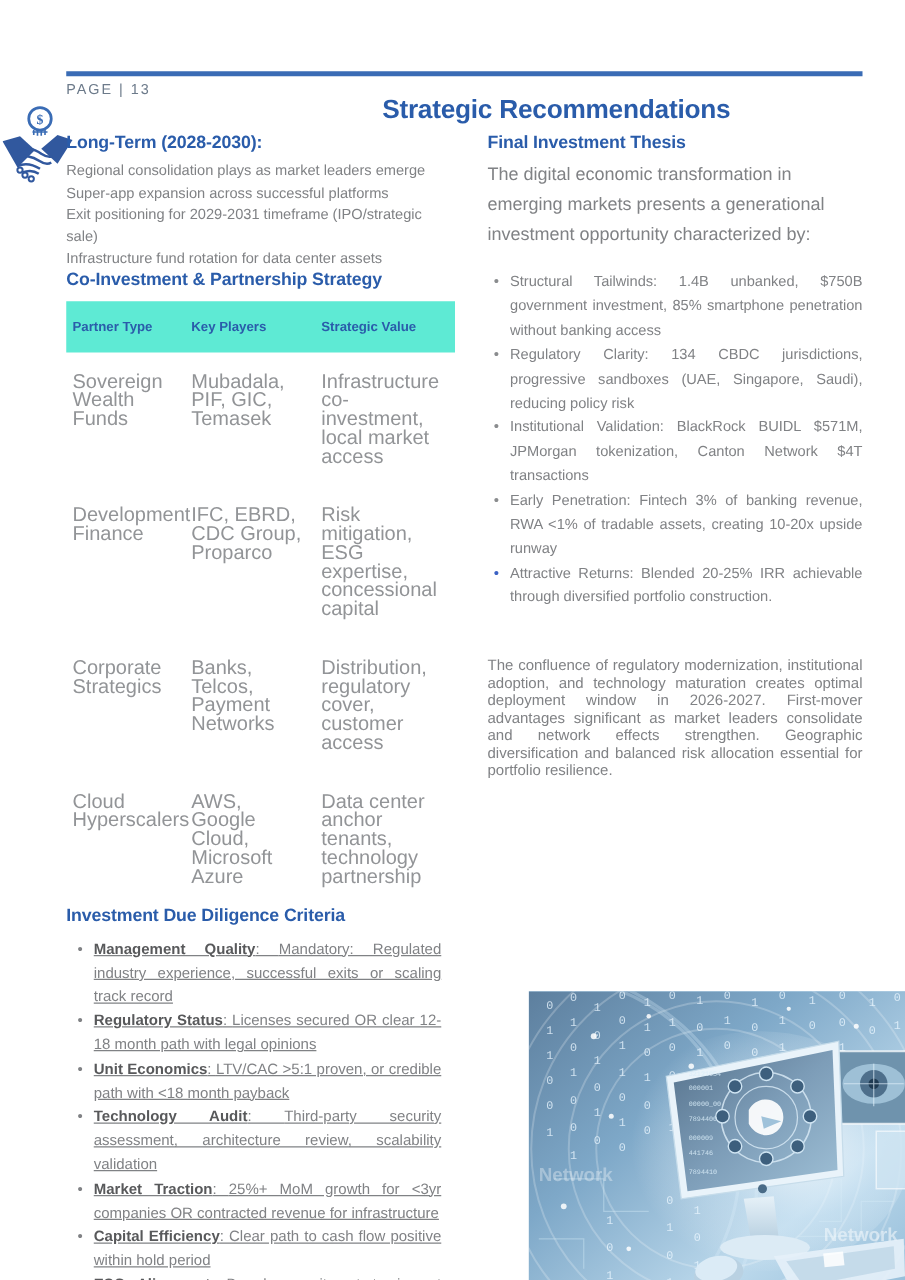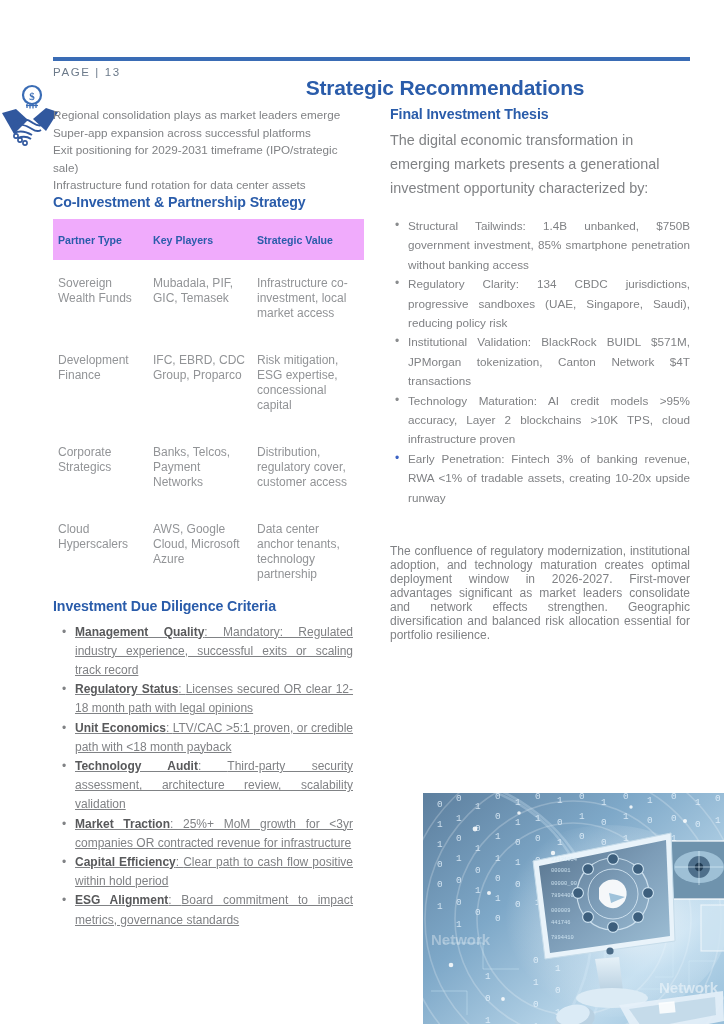--- a/index.html
+++ b/index.html
@@ -94,30 +94,30 @@
     margin-bottom: 12px;
   }
 
   
   table.partner-table {
     border-collapse: collapse;
     width: 284px;
     table-layout: fixed;
   }
   table.partner-table thead th {
-    background: #f0abfc;
+    background: #5eead4;
     color: #2a5caa;
     font-size: 10.6px;
     font-weight: bold;
     text-align: left;
     padding: 15px 4px 14px 5px;
     vertical-align: middle;
   }
   table.partner-table tbody td {
-    font-size: 12px;
+    font-size: 16px;
     line-height: 15px;
     color: #929497;
     padding: 16px 5px 16px 5px;
     vertical-align: top;
   }
   .c1 { width: 86px; }
   .c2 { width: 95px; }
   .c3 { width: 103px; }
 
   
@@ -231,20 +231,21 @@
       <path d="M16 56 C21 54, 26 55, 29 57" fill="none" stroke="#31589e" stroke-width="2"></path>
       <circle cx="14" cy="54" r="2.1" fill="none" stroke="#31589e" stroke-width="1.6"></circle>
       <circle cx="18" cy="58" r="2.1" fill="none" stroke="#31589e" stroke-width="1.6"></circle>
       <circle cx="23" cy="61" r="2.1" fill="none" stroke="#31589e" stroke-width="1.6"></circle>
     </svg>
   </div>
 
   <div class="col-left">
 
     <section class="block-longterm">
+      <h2 class="sec-head tight">Long-Term (2028-2030):</h2>
       <div class="body-line">Regional consolidation plays as market leaders emerge</div>
       <div class="body-line">Super-app expansion across successful platforms</div>
       <div class="body-line">Exit positioning for 2029-2031 timeframe (IPO/strategic sale)</div>
       <div class="body-line">Infrastructure fund rotation for data center assets</div>
     </section>
 
     <section>
       <h2 class="sec-head head-coinvest">Co-Investment &amp; Partnership Strategy</h2>
 
       <table class="partner-table">
@@ -295,22 +296,22 @@
   </div>
 
   <div class="col-right">
     <h2 class="sec-head tight">Final Investment Thesis</h2>
     <div class="thesis-intro">The digital economic transformation in emerging markets presents a generational investment opportunity characterized by:</div>
 
     <ul class="thesis-list">
       <li>Structural Tailwinds: 1.4B unbanked, $750B government investment, 85% smartphone penetration without banking access</li>
       <li>Regulatory Clarity: 134 CBDC jurisdictions, progressive sandboxes (UAE, Singapore, Saudi), reducing policy risk</li>
       <li>Institutional Validation: BlackRock BUIDL $571M, JPMorgan tokenization, Canton Network $4T transactions</li>
-      <li>Technology Maturation: AI credit models &gt;95% accuracy, Layer 2 blockchains &gt;10K TPS, cloud infrastructure proven</li>
       <li>Early Penetration: Fintech 3% of banking revenue, RWA &lt;1% of tradable assets, creating 10-20x upside runway</li>
+      <li>Attractive Returns: Blended 20-25% IRR achievable through diversified portfolio construction.</li>
     </ul>
 
     <div class="closing-para">The confluence of regulatory modernization, institutional adoption, and technology maturation creates optimal deployment window in 2026-2027. First-mover advantages significant as market leaders consolidate and network effects strengthen. Geographic diversification and balanced risk allocation essential for portfolio resilience.</div>
   </div>
 
   <div class="tech-image">
     <svg width="301" height="261" viewBox="0 0 301 261">
       <defs>
         <linearGradient id="bgGrad" x1="0" y1="0" x2="1" y2="1">
           <stop offset="0%" stop-color="#5d7f9e"></stop>

